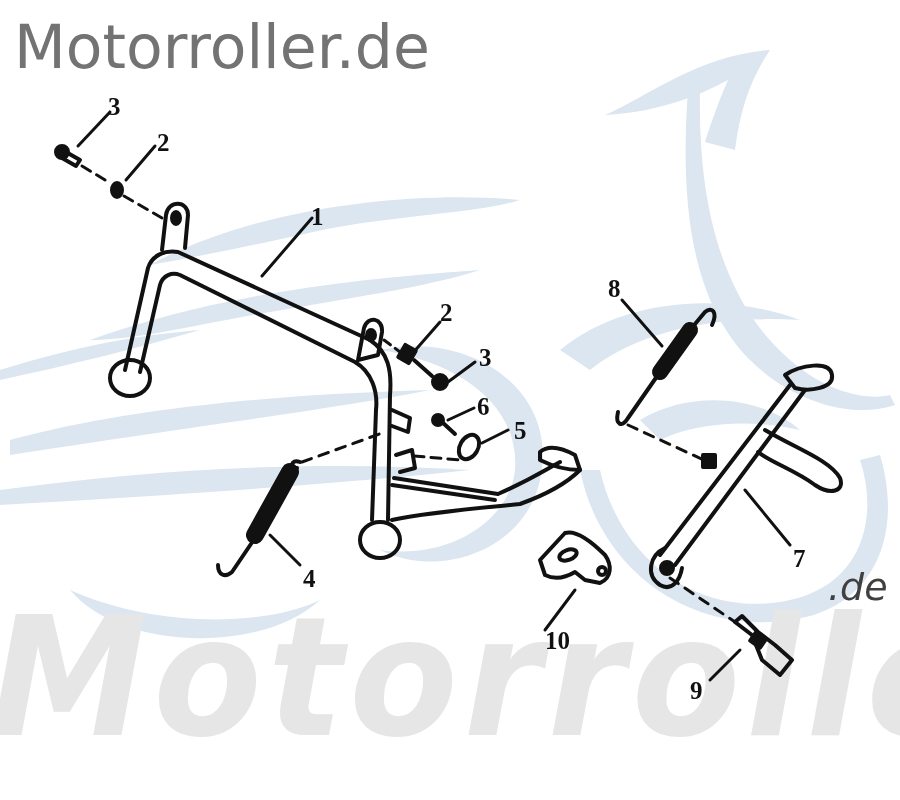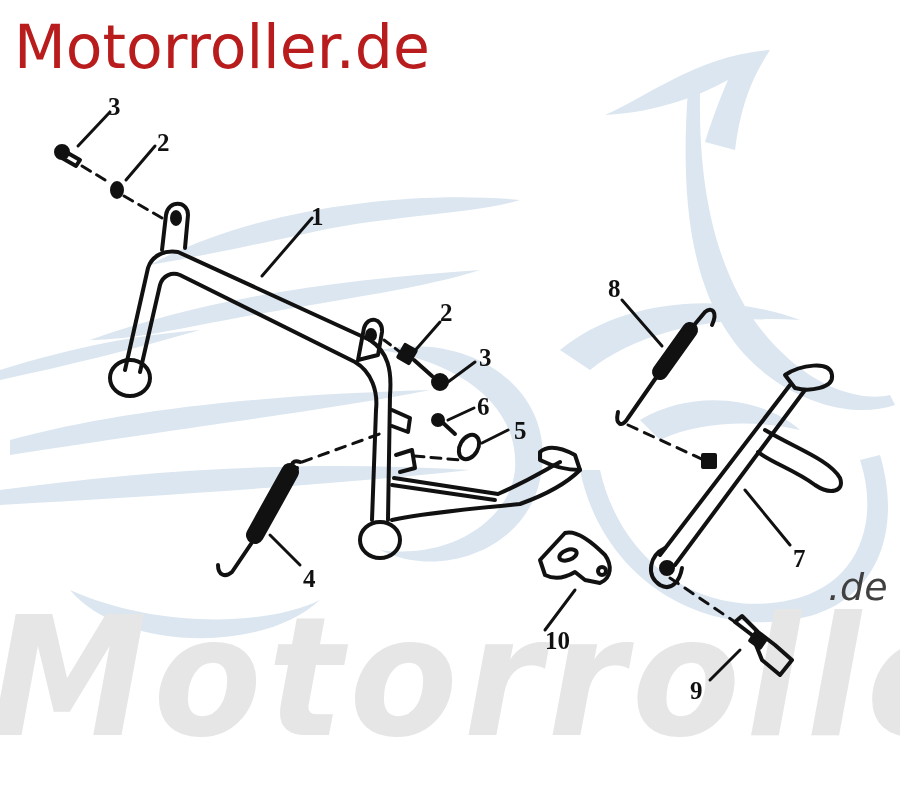--- a/index.html
+++ b/index.html
@@ -1,17 +1,17 @@
 <!DOCTYPE html>
 <html><head>
 <meta charset="utf-8">
 <style>
   html, body { margin: 0; padding: 0; background: #ffffff; }
   body { width: 900px; height: 800px; position: relative; overflow: hidden; font-family: "Liberation Sans", sans-serif; }
-  .wm-top { position: absolute; left: 14px; top: 12px; font-family: "DejaVu Sans", sans-serif; font-size: 60px; color: #b91c1c; letter-spacing: 0px; white-space: nowrap; }
+  .wm-top { position: absolute; left: 14px; top: 12px; font-family: "DejaVu Sans", sans-serif; font-size: 60px; color: #737373; letter-spacing: 0px; white-space: nowrap; }
   .wm-big { position: absolute; left: -10px; top: 585px; font-family: "DejaVu Sans", sans-serif; font-weight: bold; font-style: italic; font-size: 158px; color: #e6e6e6; letter-spacing: 6px; white-space: nowrap; transform: scaleY(1.05); }
   .wm-de { position: absolute; left: 828px; top: 565px; font-family: "DejaVu Sans", sans-serif; font-size: 38px; color: #404040; font-style: italic; }
   svg.bg, svg.parts { position: absolute; left: 0; top: 0; }
   .callout { position: absolute; font-family: "Liberation Serif", serif; font-size: 25px; color: #111; font-weight: bold; line-height: 1; }
 </style>
 </head>
 <body>
 
 <svg class="bg" width="900" height="800" viewBox="0 0 900 800">
   <g fill="#dbe6f0" stroke="none">

